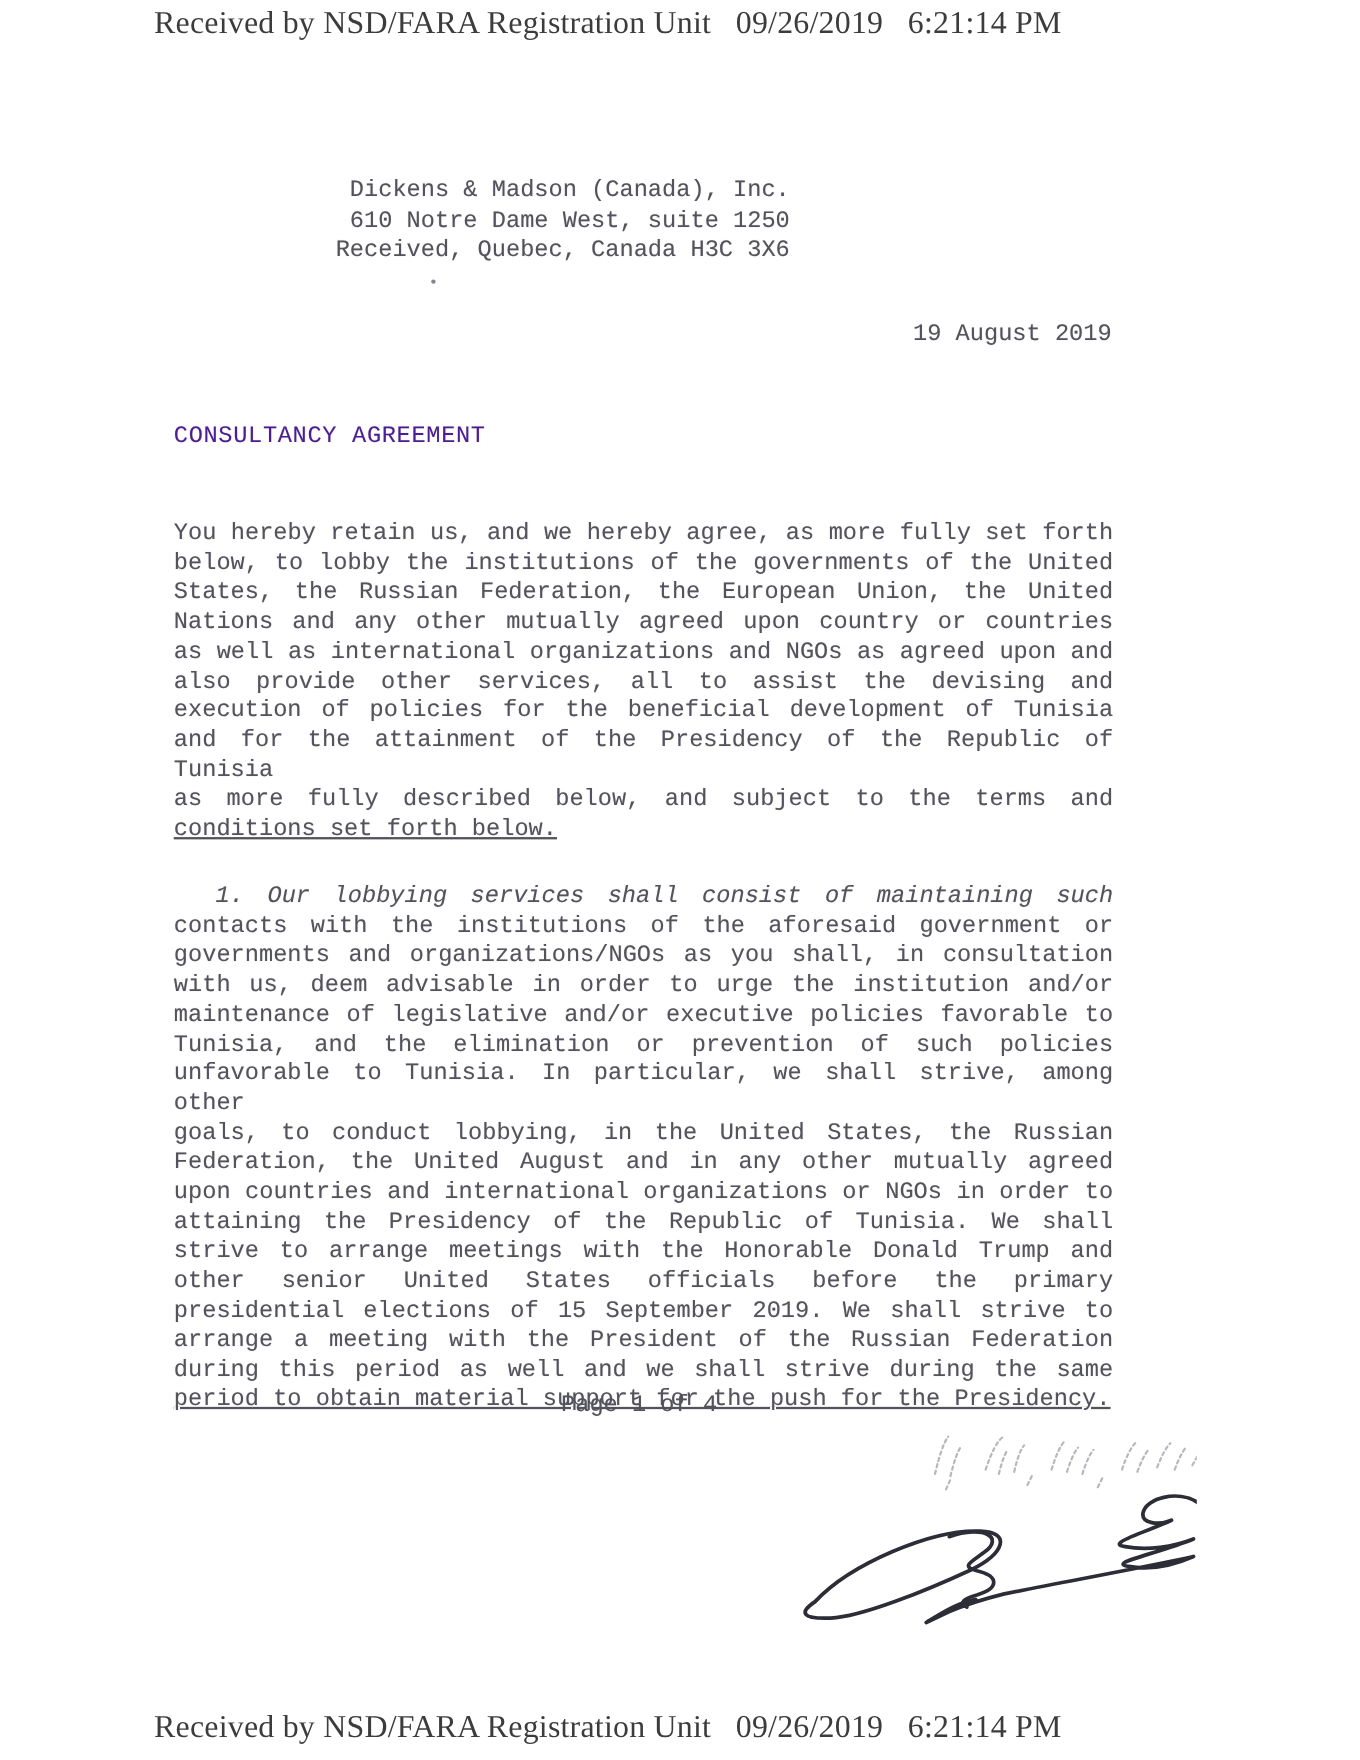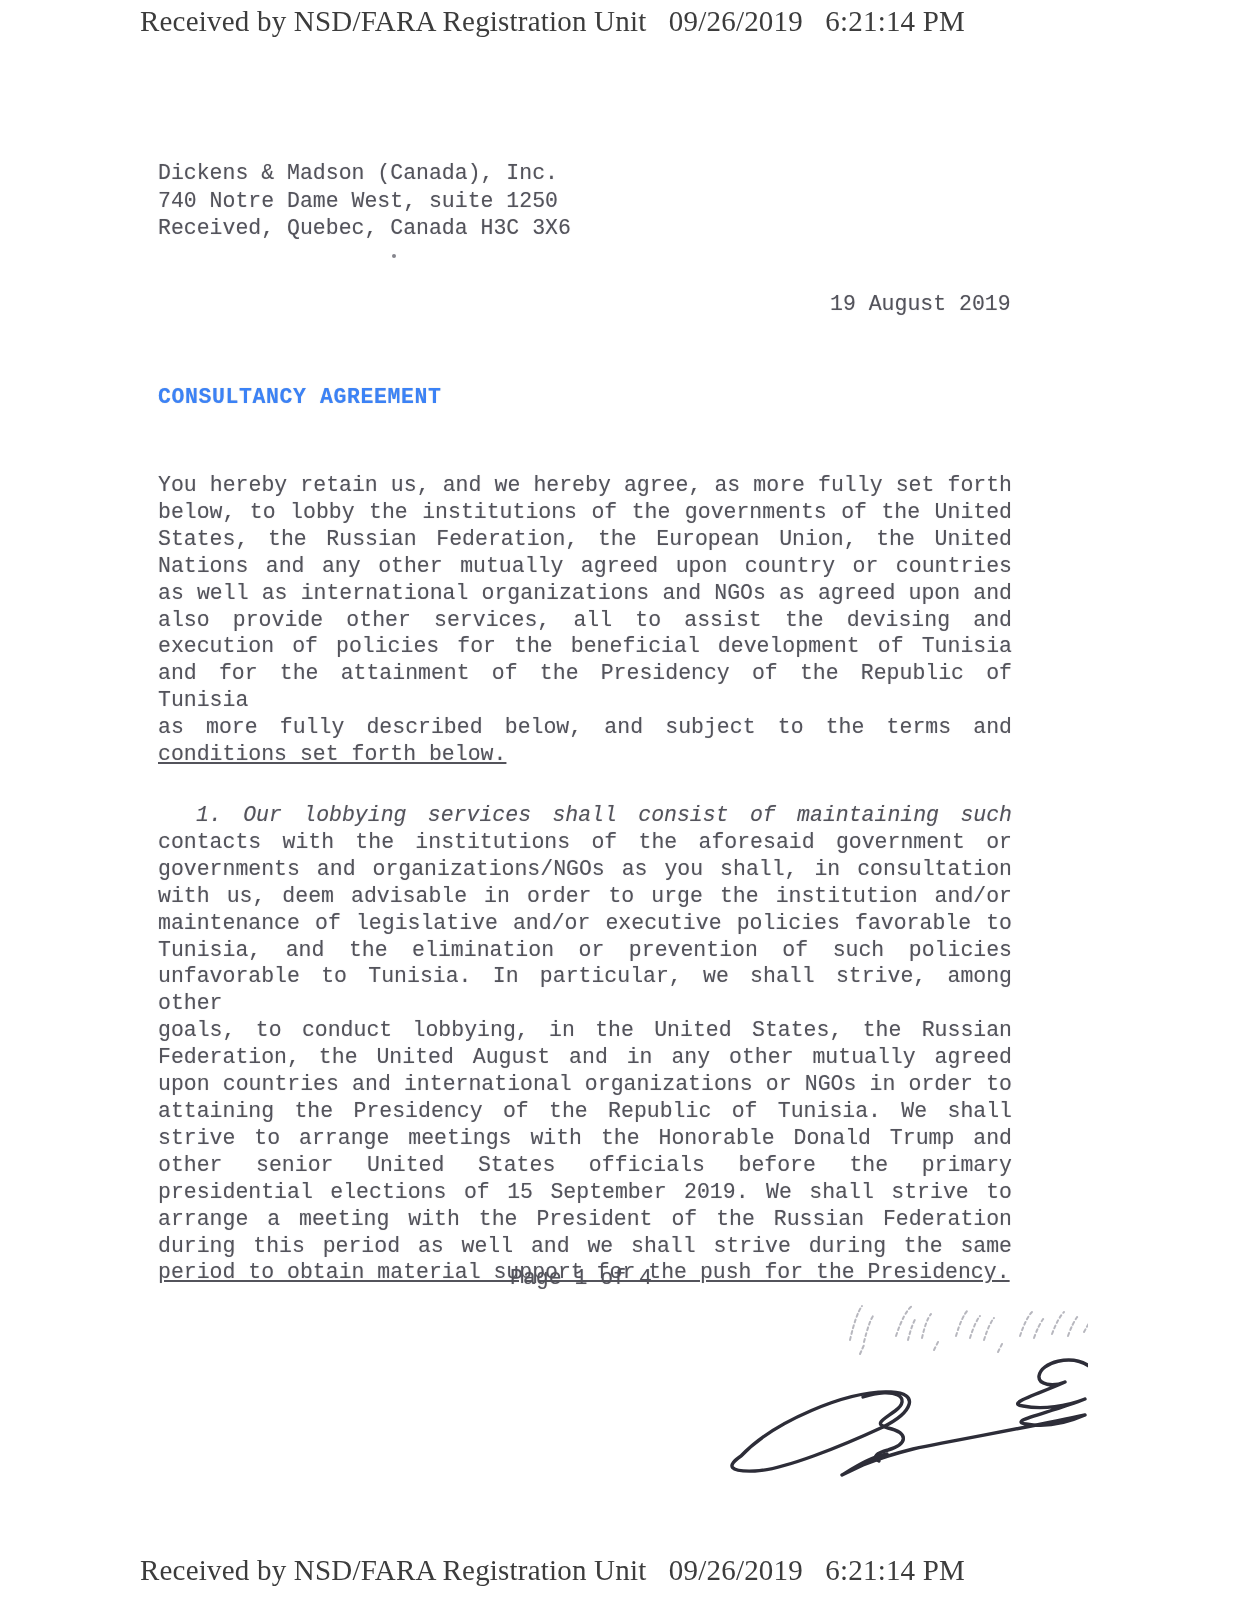--- a/index.html
+++ b/index.html
@@ -23,30 +23,31 @@
   #stamp-bottom{top:1554px;}
   .mono{
     font-family:"Liberation Mono",monospace;
     color:#53535b;
     font-size:21.5px;
     text-shadow:0 0 1px rgba(90,90,100,0.35);
   }
   #address{
     position:absolute;left:158px;top:160px;width:560px;
     line-height:27.5px;
+    text-align:right;
   }
   #address .line{white-space:pre;}
   #dot-artifact{
     position:absolute;left:392px;top:254px;width:4px;height:4px;
     background:#85858d;border-radius:50%;
   }
   #date-line{position:absolute;left:830px;top:292px;white-space:pre;}
   #doc-title{
     position:absolute;left:158px;top:385px;
-    font-weight:bold;color:#3b82f6;letter-spacing:0.6px;
+    font-weight:normal;color:#4c1d95;letter-spacing:0.6px;
   }
   .para{position:absolute;left:158px;width:854px;}
   #para1{top:472px;}
   #para2{top:802px;}
   .para .line{
     line-height:26.9px;
     text-align:justify;
     text-align-last:justify;
   }
   .para .line:last-child{text-align-last:left;text-decoration:underline;}
@@ -58,21 +59,21 @@
 </style>
 </head>
 <body>
 
 <div class="page">
 
   <div id="stamp-top" class="stamp">Received by NSD/FARA Registration Unit   09/26/2019   6:21:14 PM</div>
 
   <div id="address" class="mono">
       <div class="line">Dickens &amp; Madson (Canada), Inc.</div>
-      <div class="line">740 Notre Dame West, suite 1250</div>
+      <div class="line">610 Notre Dame West, suite 1250</div>
       <div class="line">Received, Quebec, Canada H3C 3X6</div>
     </div>
 
   <div id="dot-artifact"></div>
 
   <div id="date-line" class="mono">19 August 2019</div>
 
   <div id="doc-title" class="mono">CONSULTANCY AGREEMENT</div>
 
   <div id="para1" class="para mono">

